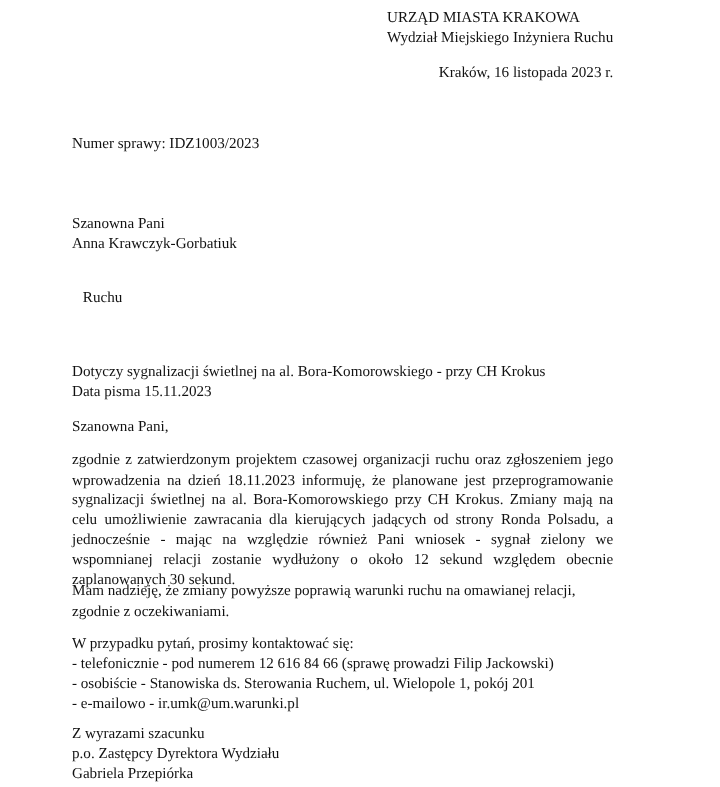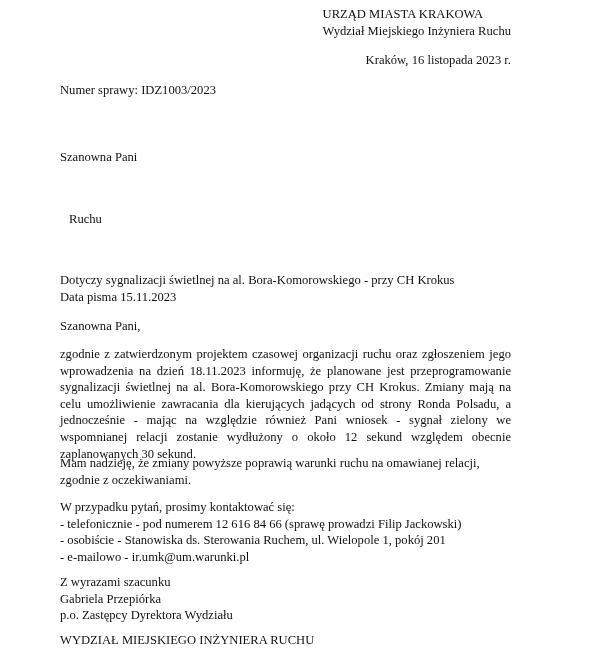--- a/index.html
+++ b/index.html
@@ -24,21 +24,21 @@
       text-align: left;
     }
     .header .line { display: block; white-space: nowrap; }
     .date {
       position: absolute;
       right: 89px;
       top: 52px;
       text-align: right;
       white-space: nowrap;
     }
-    .block { position: absolute; left: 60px; width: 451px; }
+    .block { position: absolute; left: 60px; width: 451px; margin-top: 29px; }
     .line { display: block; white-space: nowrap; }
     .justify {
       text-align: justify;
       text-align-last: left;
     }
     .indent { padding-left: 9px; }
   </style>
 </head>
 <body>
 
@@ -48,20 +48,21 @@
 </div>
 
 <div class="date">Kraków, 16 listopada 2023 r.</div>
 
 <div class="block" style="top:82px;">
   <span class="line">Numer sprawy: IDZ1003/2023</span>
 </div>
 
 <div class="block" style="top:149px;">
   <span class="line">Szanowna Pani</span>
+  <span class="line">Anna Krawczyk-Gorbatiuk</span>
 </div>
 
 <div class="block" style="top:211px;">
   <span class="line indent">Ruchu</span>
 </div>
 
 <div class="block" style="top:272px;">
   <span class="line">Dotyczy sygnalizacji świetlnej na al. Bora-Komorowskiego - przy CH Krokus</span>
   <span class="line">Data pisma 15.11.2023</span>
 </div>
@@ -76,19 +77,19 @@
 
 <div class="block" style="top:499px;">
   <span class="line">W przypadku pytań, prosimy kontaktować się:</span>
   <span class="line">- telefonicznie - pod numerem 12 616 84 66 (sprawę prowadzi Filip Jackowski)</span>
   <span class="line">- osobiście - Stanowiska ds. Sterowania Ruchem, ul. Wielopole 1, pokój 201</span>
   <span class="line">- e-mailowo - ir.umk@um.warunki.pl</span>
 </div>
 
 <div class="block" style="top:574px;">
   <span class="line">Z wyrazami szacunku</span>
+  <span class="line">p.o. Zastępcy Dyrektora Wydziału</span>
   <span class="line">Gabriela Przepiórka</span>
-  <span class="line">p.o. Zastępcy Dyrektora Wydziału</span>
 </div>
 
 <div class="block" style="top:632px;">
   <span class="line">WYDZIAŁ MIEJSKIEGO INŻYNIERA RUCHU</span>
 </div>
 
 </body></html>

